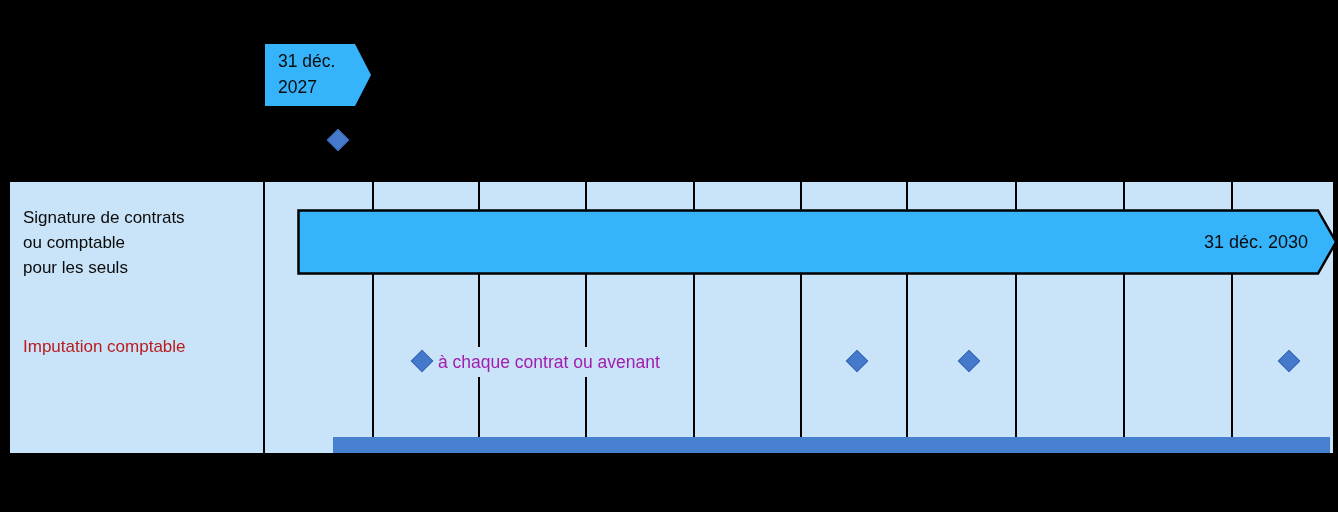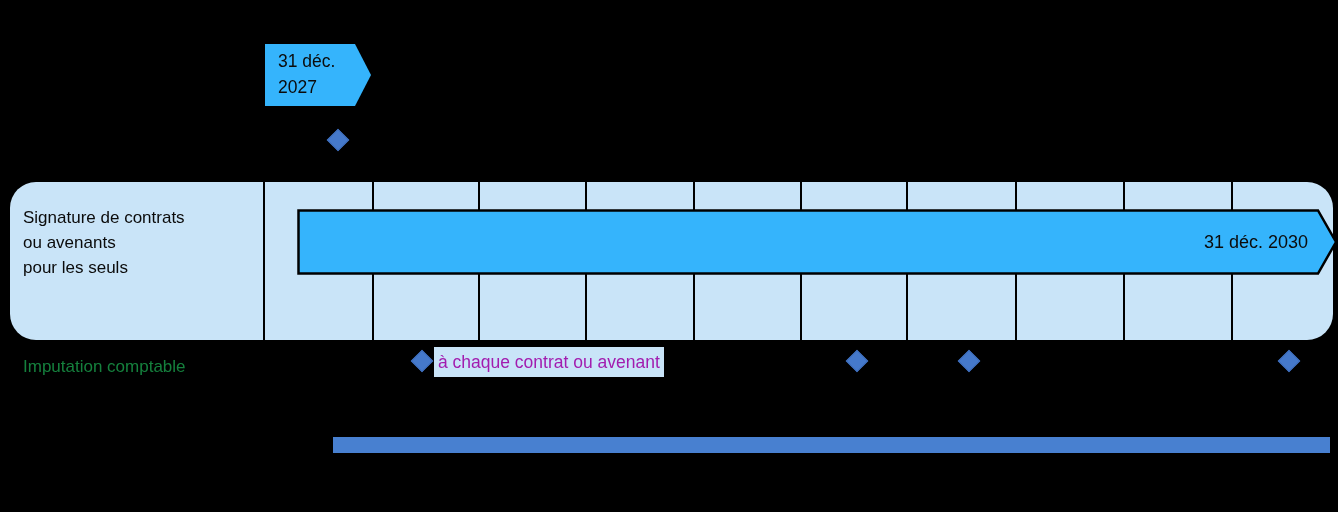--- a/index.html
+++ b/index.html
@@ -20,35 +20,34 @@
   }
   
   .diamond{
     position:absolute;width:16px;height:16px;
     background:#4579CB;border:1px solid #3b69b4;
     transform:rotate(45deg);
     box-sizing:border-box;
   }
   
   .table-rect{
-    position:absolute;left:10px;top:182px;width:1323px;height:158px;
+    position:absolute;left:10px;top:182px;width:1323px;height:271px;
     background:#C9E4F8;
-    border-radius:26px;
   }
   .gridline{
     position:absolute;top:0;bottom:0;width:2px;background:#000;
   }
   .label-col-divider{left:253px;}
   .row-label-block{
     position:absolute;left:13px;top:23px;
     font-size:17px;line-height:25px;color:#0b0b0b;
   }
   .row-label-imputation{
-    position:absolute;left:13px;top:172px;
-    font-size:17px;line-height:25px;color:#15803d;
+    position:absolute;left:13px;top:152px;
+    font-size:17px;line-height:25px;color:#b91c1c;
   }
   
   .big-arrow{position:absolute;left:297px;top:209px;width:1041px;height:66px;}
   .big-arrow svg{position:absolute;left:0;top:0;display:block;}
   .big-arrow .arrow-label{
     position:absolute;left:0;top:0;right:0;bottom:0;
     display:flex;align-items:center;justify-content:flex-end;
     padding-right:30px;font-size:18px;color:#0b0b0b;
   }
   
@@ -88,21 +87,21 @@
       <div class="gridline" style="left: 683px;"></div>
       <div class="gridline" style="left: 790px;"></div>
       <div class="gridline" style="left: 896px;"></div>
       <div class="gridline" style="left: 1005px;"></div>
       <div class="gridline" style="left: 1113px;"></div>
       <div class="gridline" style="left: 1221px;"></div>
       <div></div>
 
     <div class="row-label-block">
       <div>Signature de contrats</div>
-      <div>ou avenants</div>
+      <div>ou comptable</div>
       <div>pour les seuls</div>
     </div>
 
     <div class="row-label-imputation">Imputation comptable</div>
   </div>
 
   <div class="big-arrow">
     <svg width="1041" height="66" viewBox="0 0 1041 66">
       <polygon points="1.5,1.5 1021,1.5 1039,33 1021,64.5 1.5,64.5" fill="#35B4FC" stroke="#000000" stroke-width="2.5" stroke-linejoin="miter"></polygon>
     </svg>

